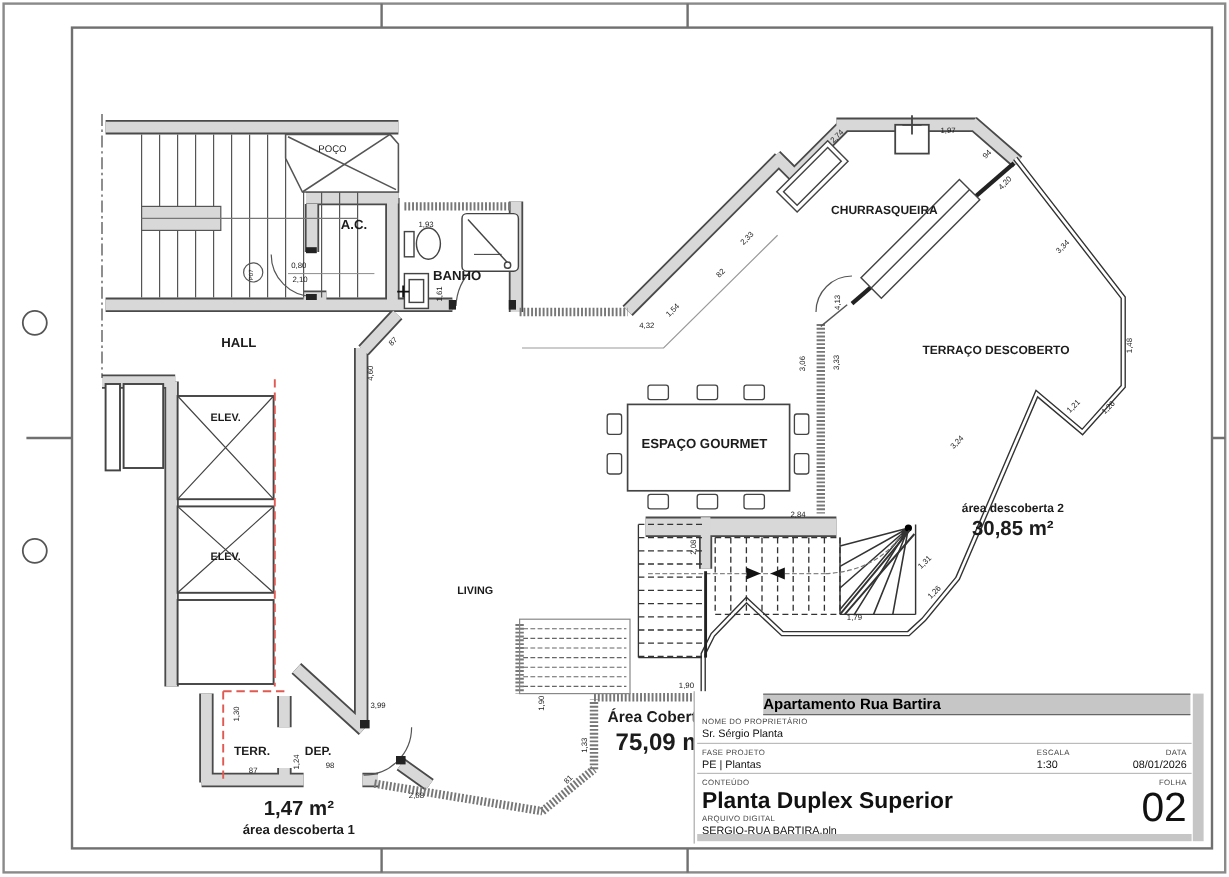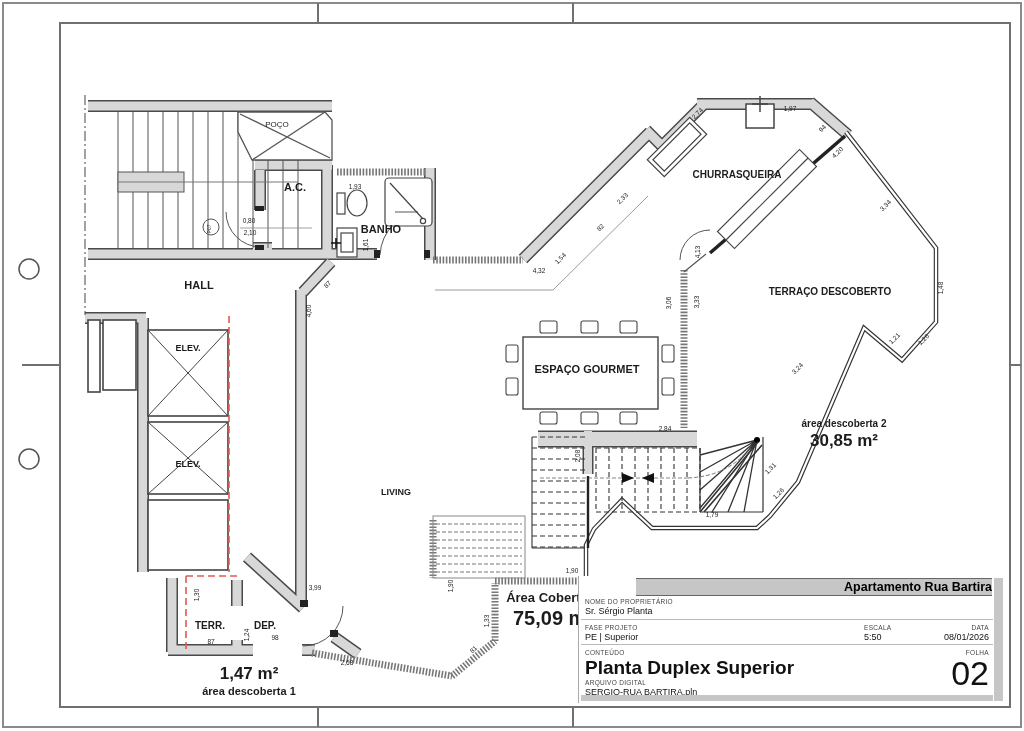--- a/index.html
+++ b/index.html
@@ -7,21 +7,21 @@
         font-family:"Liberation Sans",sans-serif;}
   .page svg{position:absolute;left:0;top:0;}
   text{font-family:"Liberation Sans",sans-serif;fill:#1c1c1c;}
   .titleblock{position:absolute;left:578px;top:576px;width:426px;height:127px;
               border-left:1px solid #aaa;background:#fff;font-family:"Liberation Sans",sans-serif;}
   .tb-abs{position:absolute;white-space:nowrap;color:#111;}
   .tb-caption{font-size:6.5px;color:#444;letter-spacing:.3px;}
   .tb-value{font-size:9px;color:#111;}
   .tb-header{left:57px;top:2px;width:356px;height:16px;background:#c6c6c6;
              border-top:1px solid #666;border-bottom:1px solid #666;
-             text-align:right;font-weight:bold;font-size:12.5px;line-height:16px;color:#000;}
+             text-align:left;font-weight:bold;font-size:12.5px;line-height:16px;color:#000;}
   .tb-divider{position:absolute;left:2px;width:412px;height:0;border-top:1px solid #bbb;}
   .tb-bar-bottom{position:absolute;left:2px;top:119px;width:412px;height:6px;background:#c6c6c6;}
   .tb-bar-right{position:absolute;left:415px;top:2px;width:9px;height:123px;background:#c6c6c6;}
   .tb-content{font-weight:bold;font-size:19px;}
   .tb-folha{font-weight:normal;font-size:34px;}
 </style>
 </head>
 <body>
 
 <div class="page">
@@ -282,23 +282,23 @@
         <text x="211" y="229" text-anchor="middle" font-size="5" transform="rotate(-90 211 229)" fill="#333">P07</text>
       </g>
 </svg>
 
   <div class="titleblock">
     <div class="tb-abs tb-header">Apartamento Rua Bartira</div>
     <div class="tb-abs tb-caption" style="left:6px;top:22px">NOME DO PROPRIETÁRIO</div>
     <div class="tb-abs tb-value" style="left:6px;top:30px">Sr. Sérgio Planta</div>
     <div class="tb-divider" style="top:43px"></div>
     <div class="tb-abs tb-caption" style="left:6px;top:48px">FASE PROJETO</div>
-    <div class="tb-abs tb-value" style="left:6px;top:56px">PE | Superior</div>
+    <div class="tb-abs tb-value" style="left:6px;top:56px">PE | Plantas</div>
     <div class="tb-abs tb-caption" style="left:285px;top:48px">ESCALA</div>
-    <div class="tb-abs tb-value" style="left:285px;top:56px">5:50</div>
+    <div class="tb-abs tb-value" style="left:285px;top:56px">1:30</div>
     <div class="tb-abs tb-caption" style="right:16px;top:48px">DATA</div>
     <div class="tb-abs tb-value" style="right:16px;top:56px">08/01/2026</div>
     <div class="tb-divider" style="top:68px"></div>
     <div class="tb-abs tb-caption" style="left:6px;top:73px">CONTEÚDO</div>
     <div class="tb-abs tb-content" style="left:6px;top:81px">Planta Duplex Superior</div>
     <div class="tb-abs tb-caption" style="right:16px;top:73px">FOLHA</div>
     <div class="tb-abs tb-folha" style="right:16px;top:78px">02</div>
     <div class="tb-abs tb-caption" style="left:6px;top:103px">ARQUIVO DIGITAL</div>
     <div class="tb-abs tb-value" style="left:6px;top:111px">SERGIO-RUA BARTIRA.pln</div>
     <div class="tb-bar-bottom"></div>

